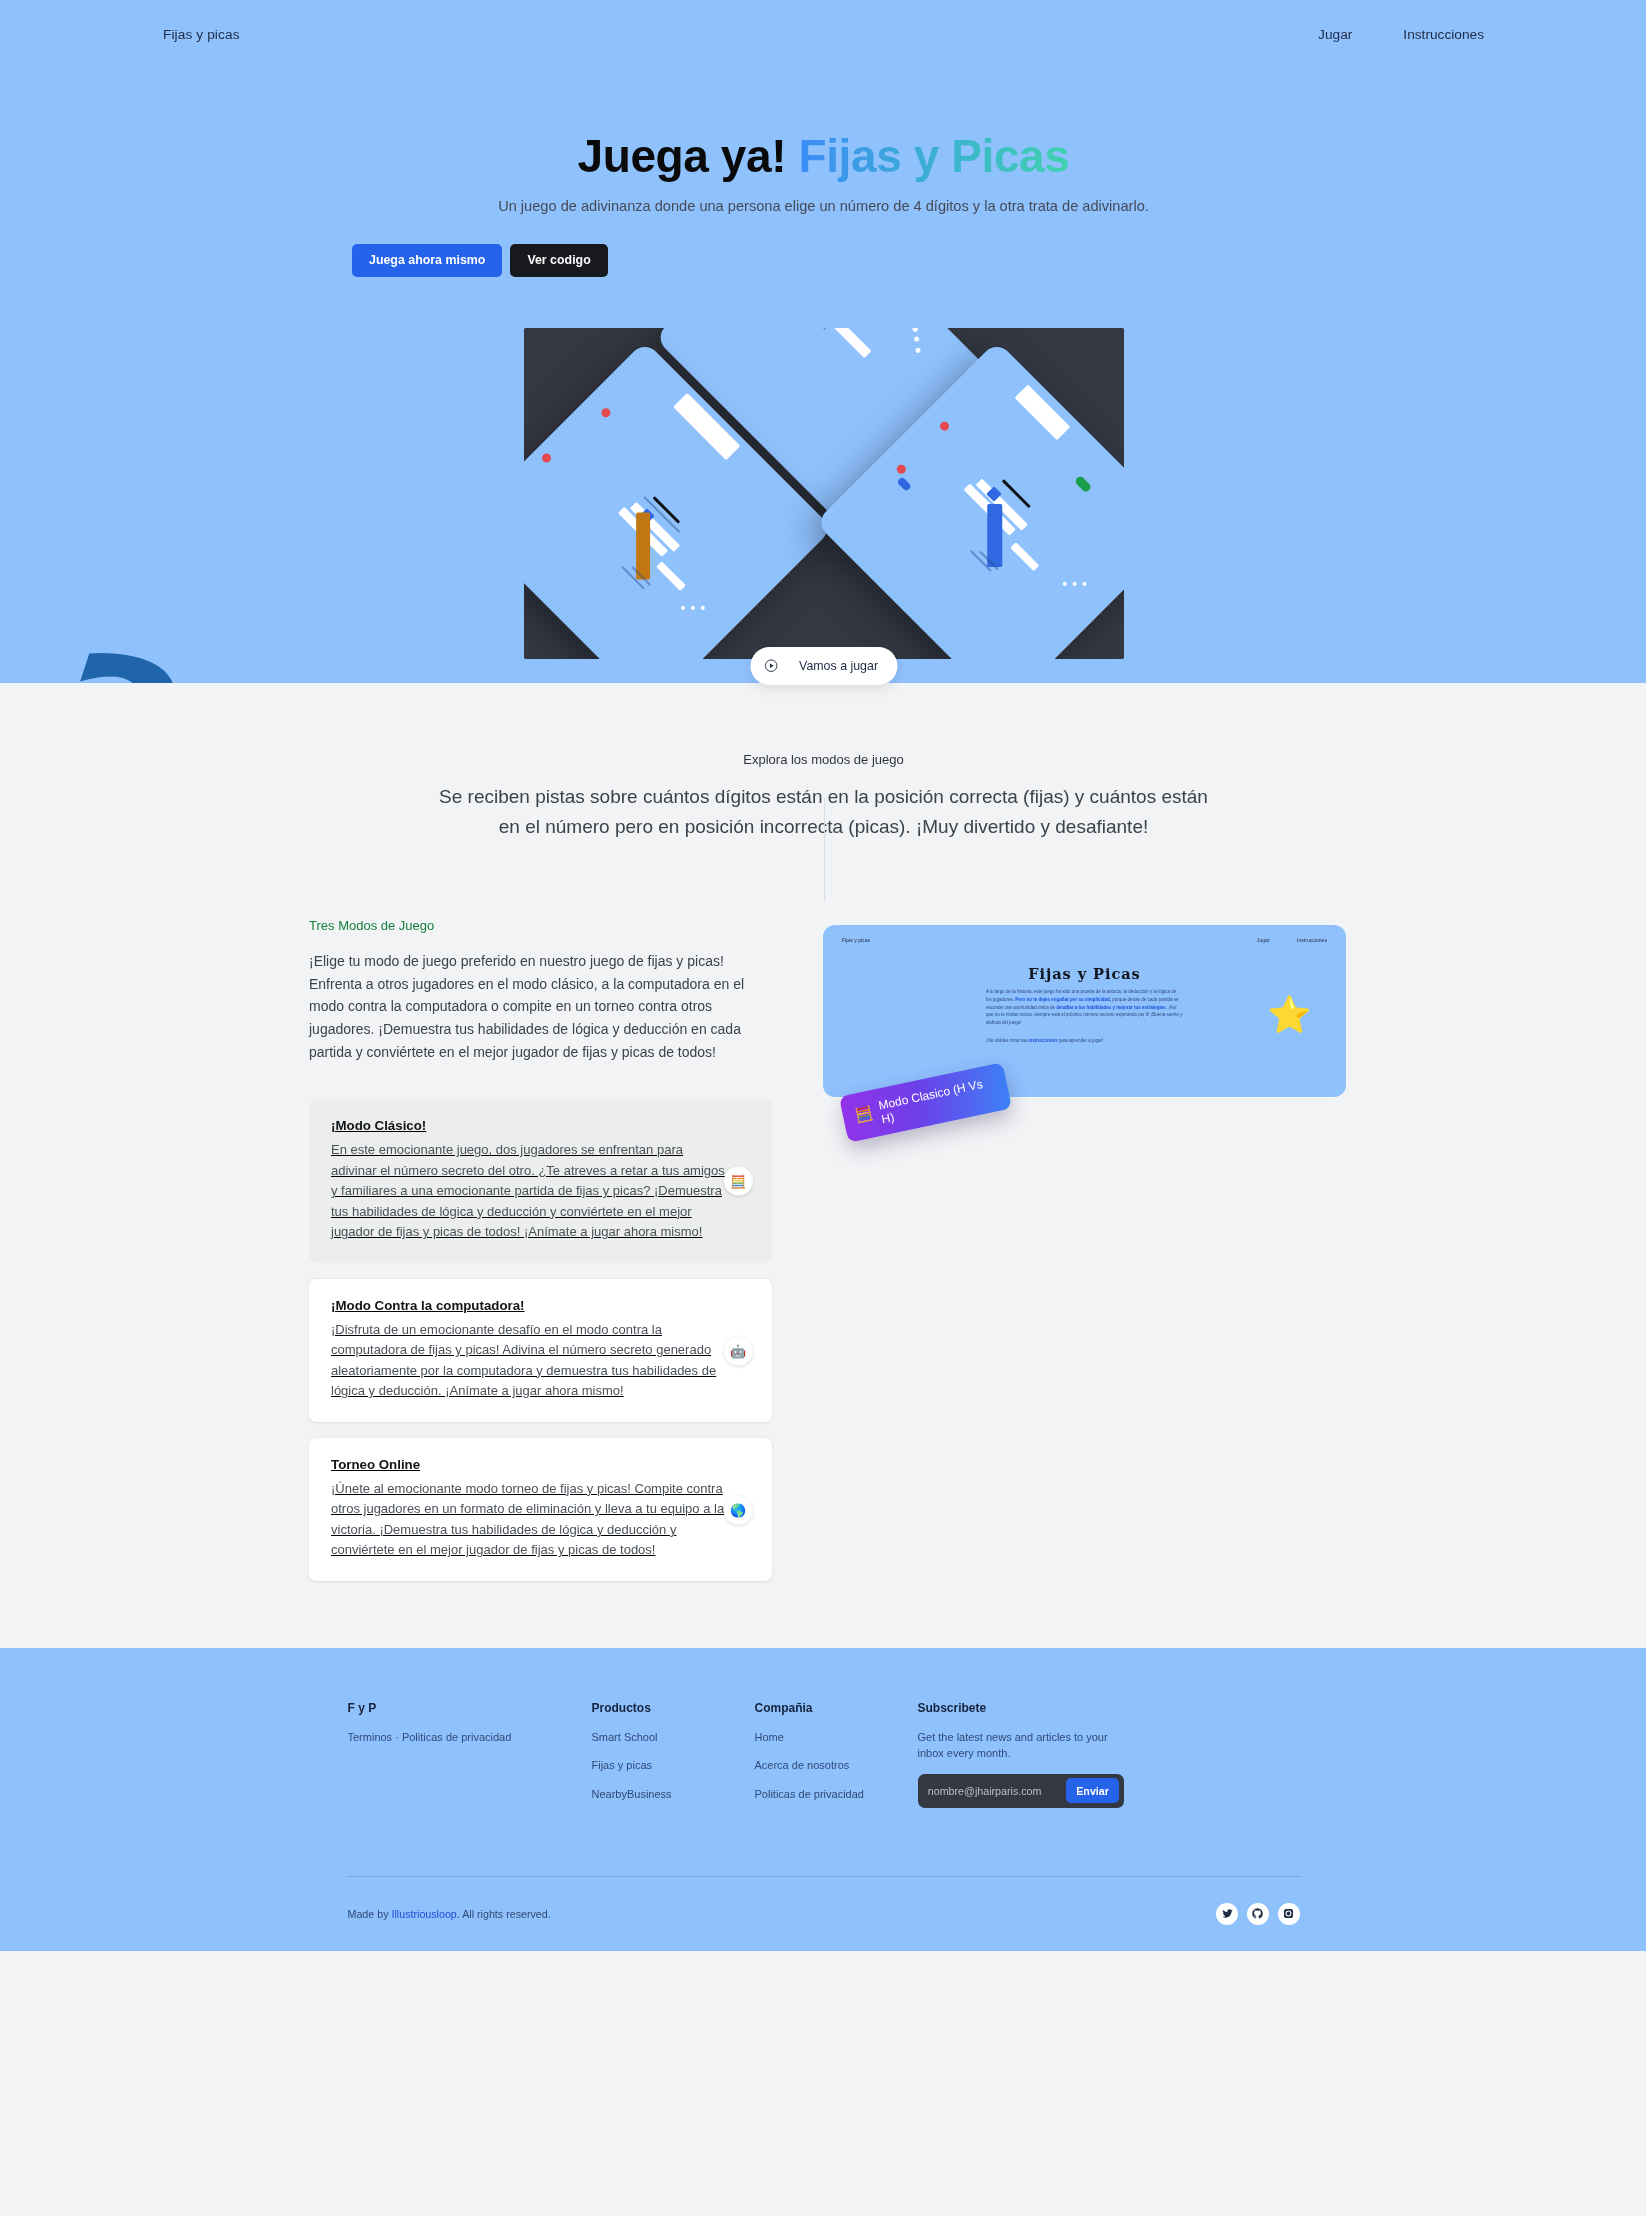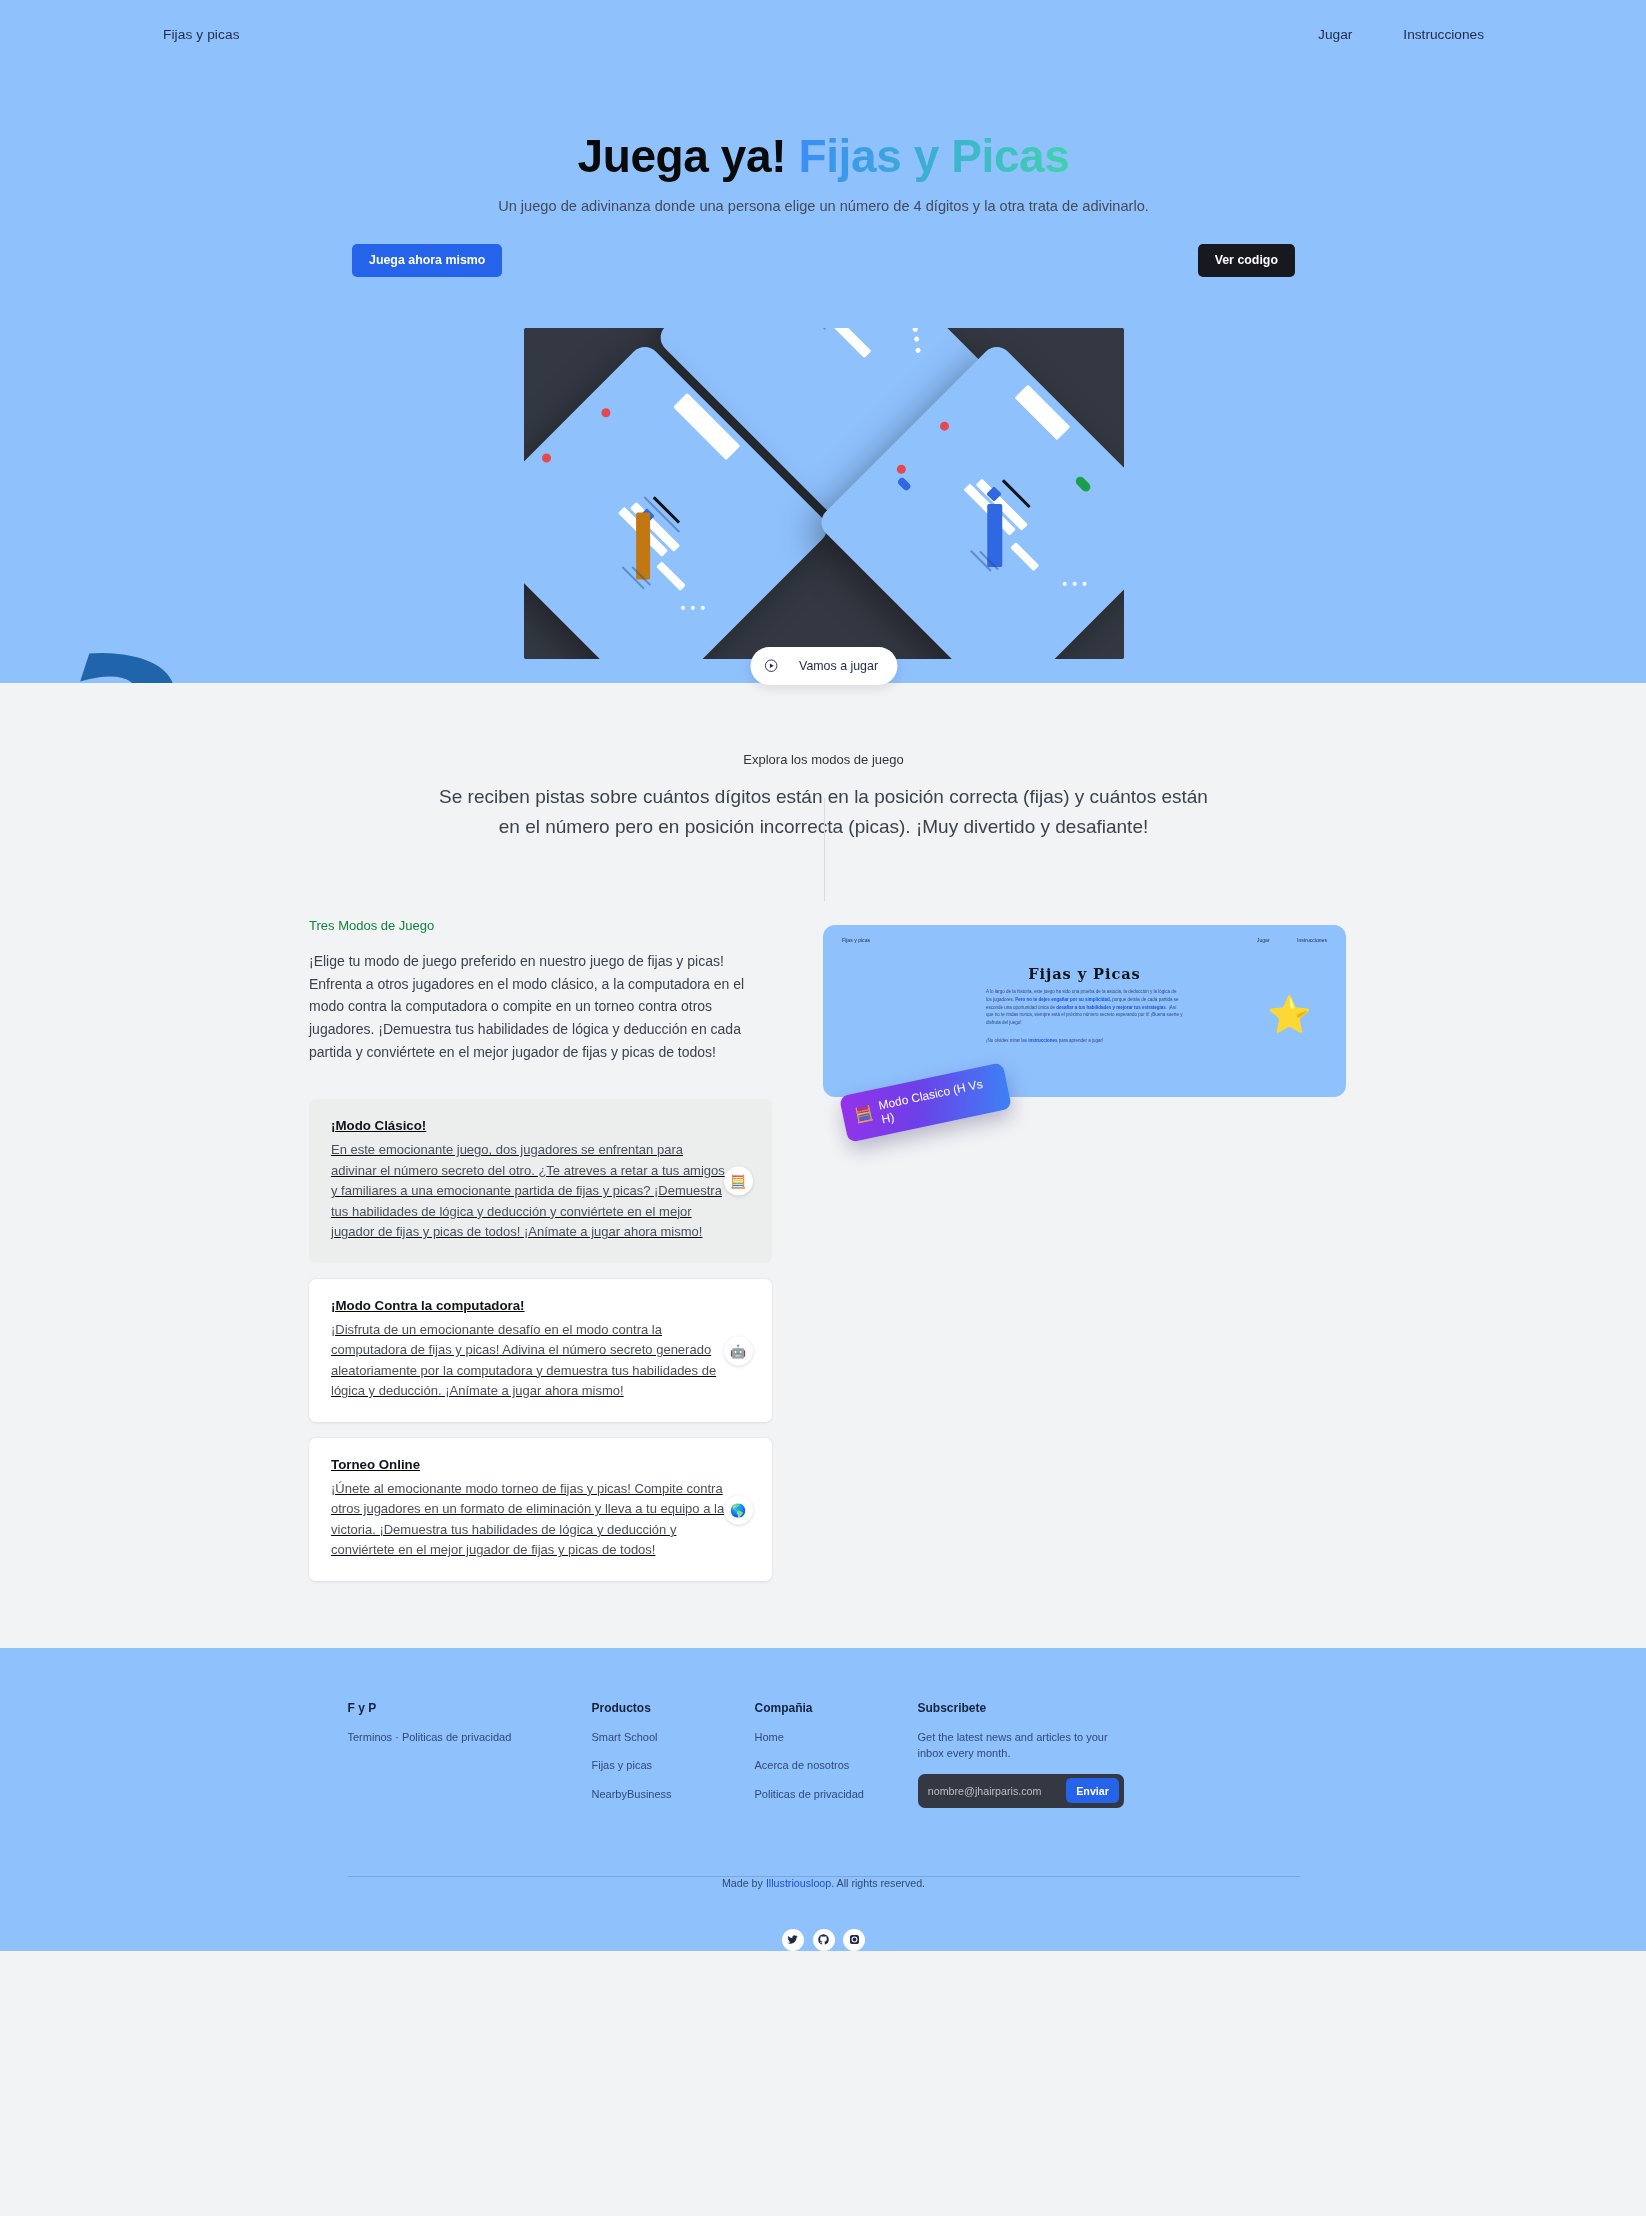--- a/index.html
+++ b/index.html
@@ -55,22 +55,22 @@
   .hero-sub {
     margin: 13.7px auto 0;
     width: 669px;
     font-size: 14.6px;
     line-height: 1.55;
     color: #444b57;
   }
   .hero-btns {
     margin-top: 26px;
     display: flex;
-    justify-content: space-between;
-    gap: 23px;
+    justify-content: flex-start;
+    gap: 8px;
   }
   .btn {
     border: none;
     border-radius: 5.1px;
     font-size: 12.4px;
     font-weight: bold;
     padding: 9.4px 17px;
     cursor: pointer;
     font-family: inherit;
   }
@@ -331,21 +331,20 @@
     height: 0.9px;
     background: rgba(31,43,69,.18);
   }
   .footer-bottom {
     width: 952px;
     margin: 0 auto;
     height: 74px;
     display: flex;
     align-items: center;
     justify-content: space-between;
-    flex-direction: column;
   }
   .copyright { font-size: 10.7px; color: #2f4a76; }
   .copyright a { color: #1d4fd8; text-decoration: none; }
   .socials { display: flex; gap: 8.6px; }
   .social {
     width: 22px; height: 22px;
     border-radius: 50%;
     background: #fff;
     display: flex; align-items: center; justify-content: center;
   }

